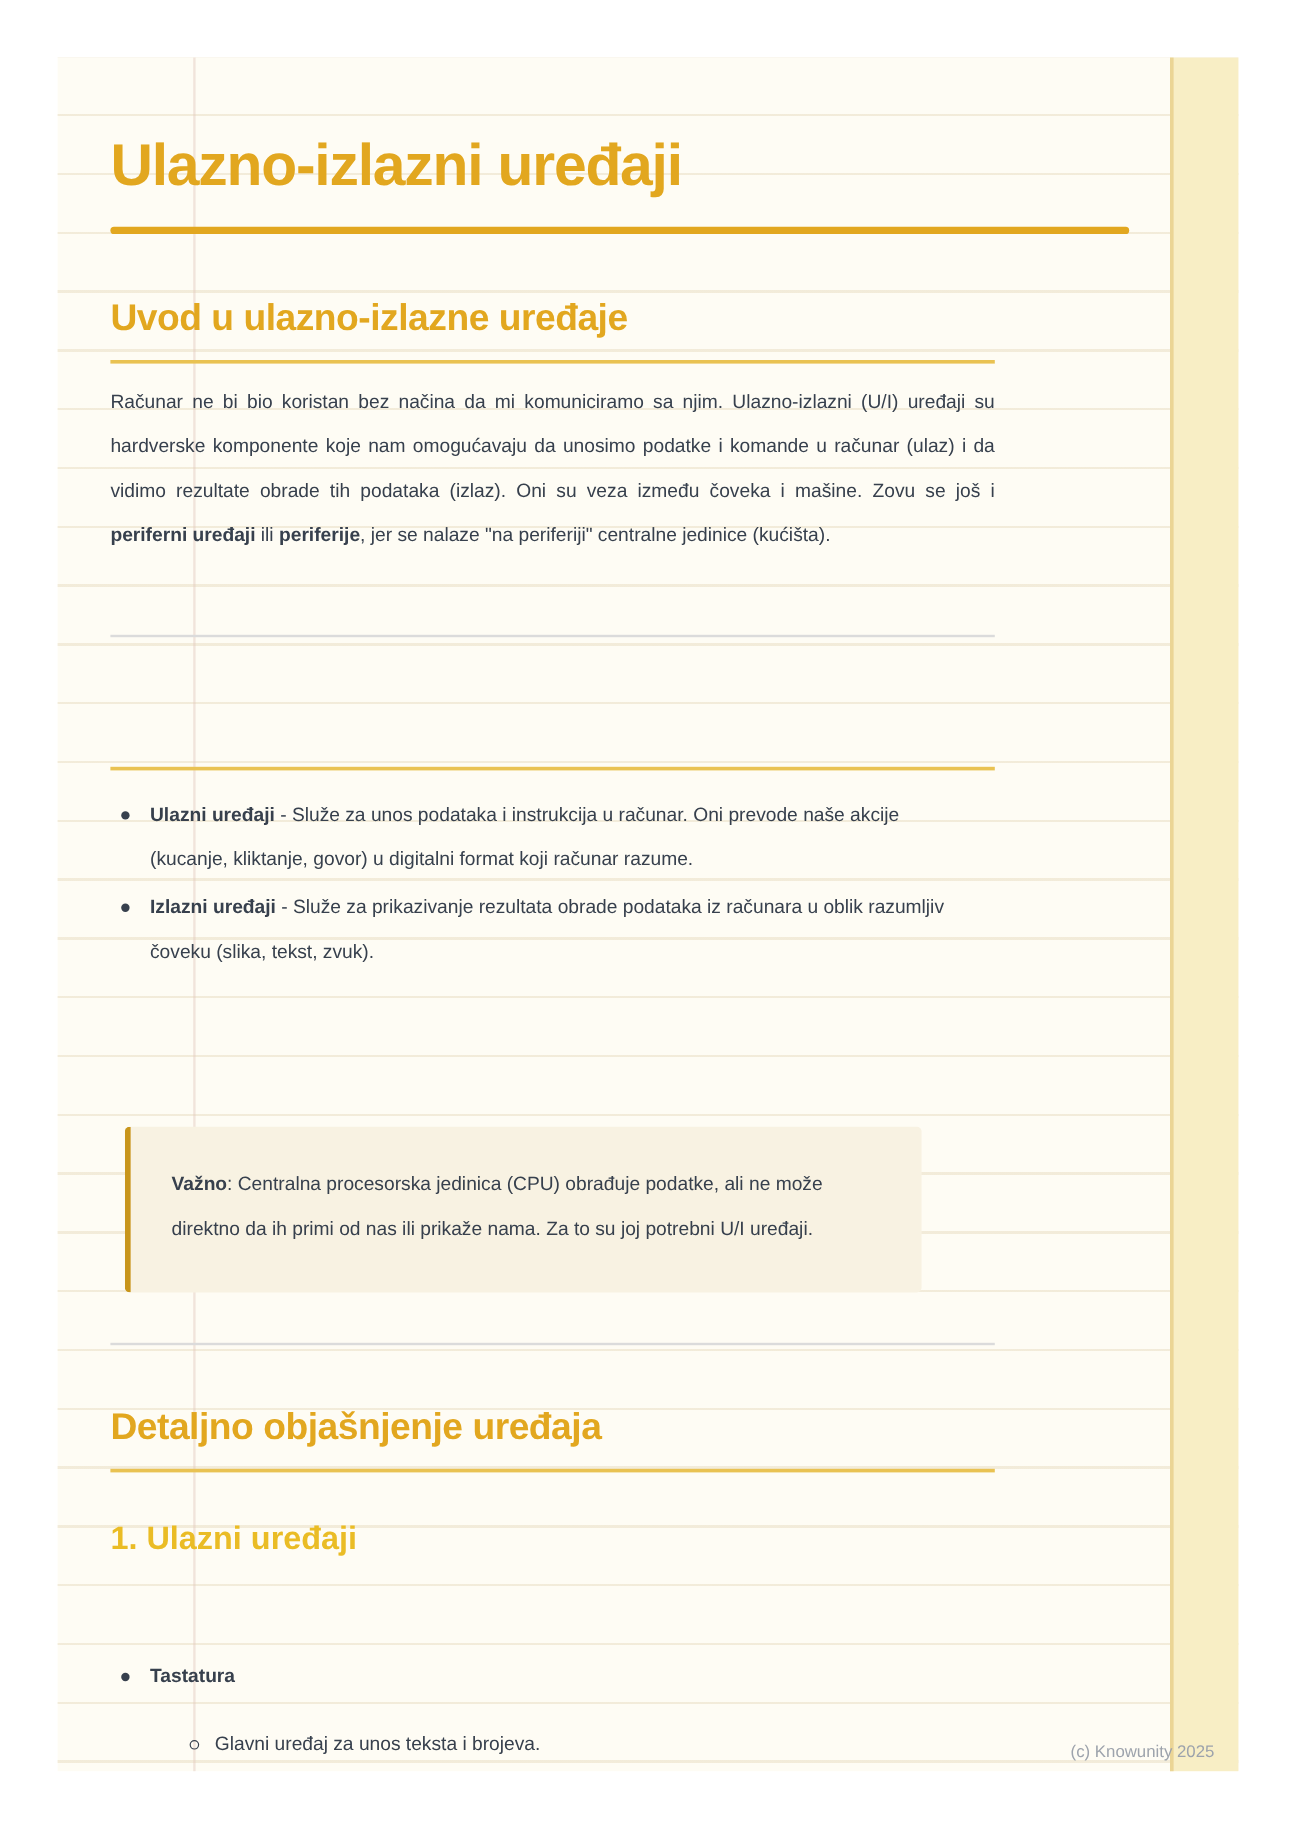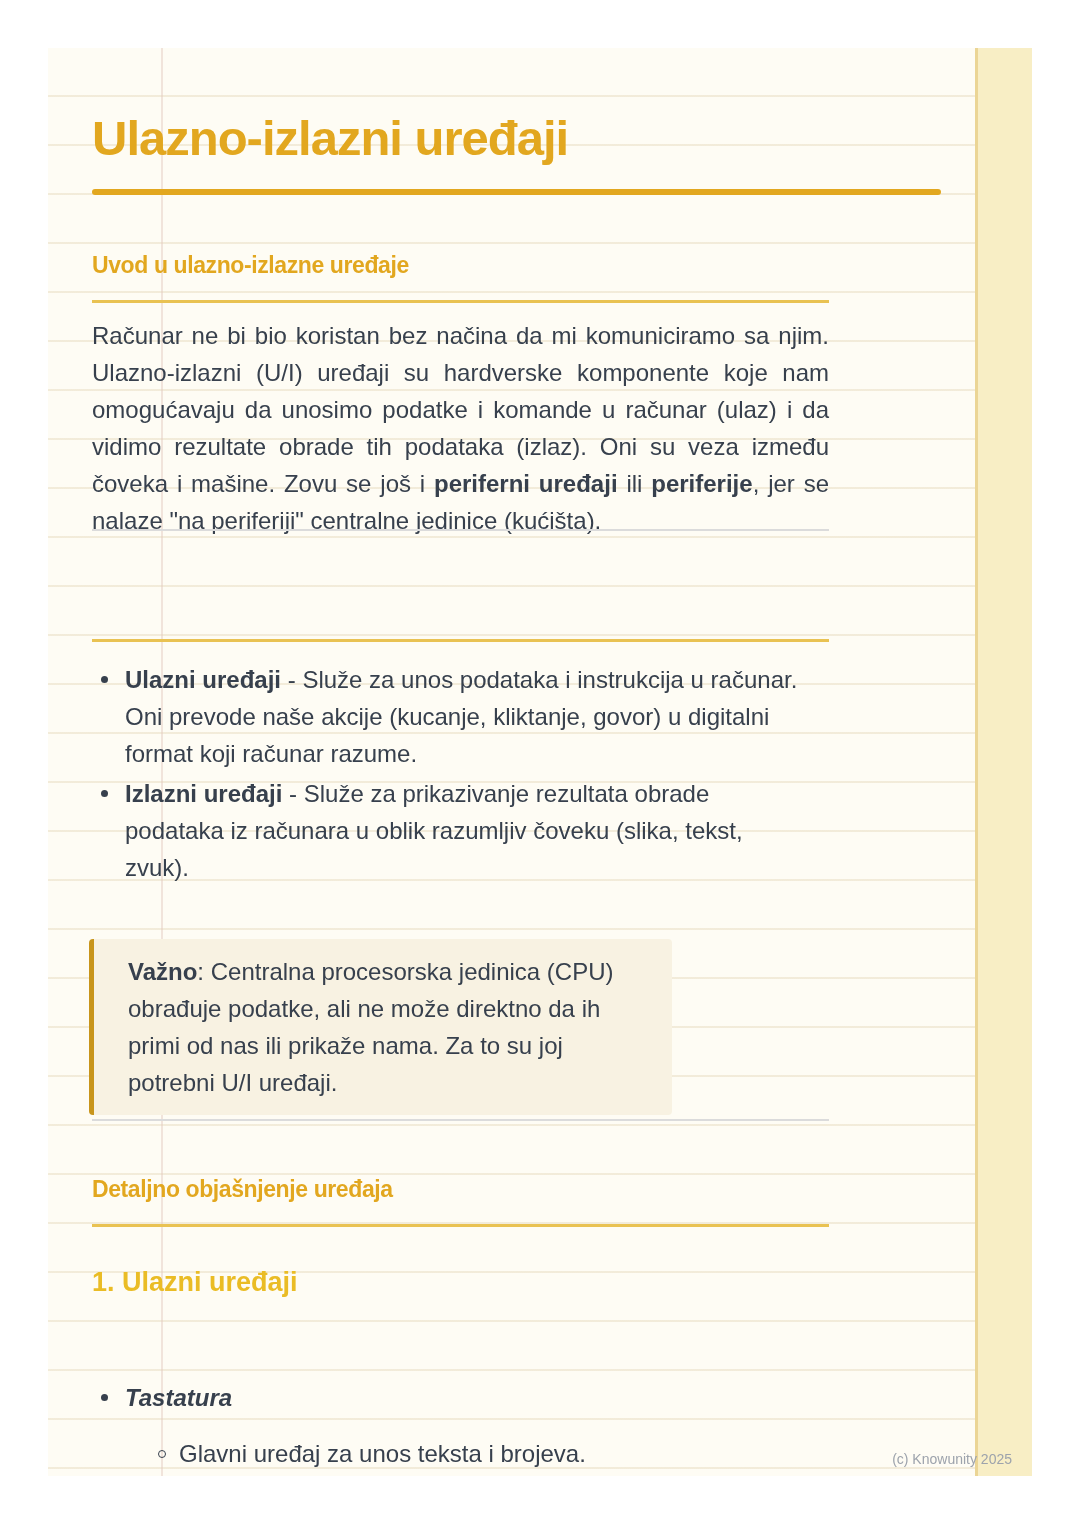--- a/index.html
+++ b/index.html
@@ -25,46 +25,46 @@
   .abs { position:absolute;margin-top:11px; }
 
   h1.title {
     left:44px; top:52px; width:880px;
     font-size:49px; line-height:55px; font-weight:800; letter-spacing:-1px;
     color:var(--gold,#E2A71F);
   }
   .title-rule { left:44px; top:130px; width:849px; height:6px;
     background:var(--gold,#E2A71F); border-radius:3px; }
 
-  h2.section { width:820px; font-size:23px; line-height:40px; font-weight:700;
+  h2.section { width:820px; font-size:31px; line-height:40px; font-weight:700;
     letter-spacing:-0.4px; color:var(--gold,#E0A51E); }
   .h2-rule { width:737px; height:3px; background:var(--gold_light,#E9C252); }
 
   h3.subsection { width:700px; font-size:27px; line-height:34px; font-weight:700;
     color:var(--gold_bright,#EABC25); }
 
-  .body-text { font-size:24px; line-height:37px; color:var(--text,#37404D); }
+  .body-text { font-size:16px; line-height:37px; color:var(--text,#37404D); }
   .body-text b { font-weight:700;text-align:center; }
   .justified { text-align:justify; }
 
   .divider { width:737px; height:2px; background:var(--divider,#DBDBDB); }
 
   ul.plain { list-style:none; width:706px; }
   ul.plain li { position:relative; padding-left:33px; margin-bottom:3px; }
   .dot-marker { position:absolute; left:9px; top:15px; width:7px; height:7px;
     border-radius:50%; background:var(--text,#37404D); }
   .circle-marker { position:absolute; left:0px; top:15px; width:8px; height:8px;
     border-radius:50%; border:1.6px solid var(--text,#37404D); background:transparent; }
 
   .callout {
-    left:41px; top:880px; width:583px; min-height:138px;
+    left:56px; top:880px; width:664px; min-height:138px;
     background:var(--callout_bg,#F8F2E2);
     border-left:5px solid var(--callout_border,#C8951B);
     border-radius:4px;
-    padding:14px 30px 14px 34px;
+    padding:30px 30px 14px 34px;
   }
 
   .footer-credit { right:20px; top:1390px; font-size:14px; line-height:20px;
     color:var(--footer_text,#9DA3AC);text-align:center; }
 </style>
 </head>
 <body>
 
 <div class="note-page">
 
@@ -102,21 +102,21 @@
 
   <h2 class="abs section" style="left:44px; top:1110px;">Detaljno objašnjenje uređaja</h2>
   <div class="abs h2-rule" style="left:44px; top:1165px;"></div>
 
   <h3 class="abs subsection" style="left:44px; top:1206px;">1. Ulazni uređaji</h3>
 
 
   <ul class="abs plain body-text" style="left:44px; top:1320px;">
     <li>
       <span class="dot-marker"></span>
-      <span style="font-weight:700;font-style:italic;">Tastatura</span>
+      <span style="font-weight:700;">Tastatura</span>
     </li>
   </ul>
 
   <ul class="abs plain body-text" style="left:110px; top:1376px; width:640px;">
     <li style="padding-left:21px;">
       <span class="circle-marker"></span>
       <span>Glavni uređaj za unos teksta i brojeva.</span>
     </li>
   </ul>
 

